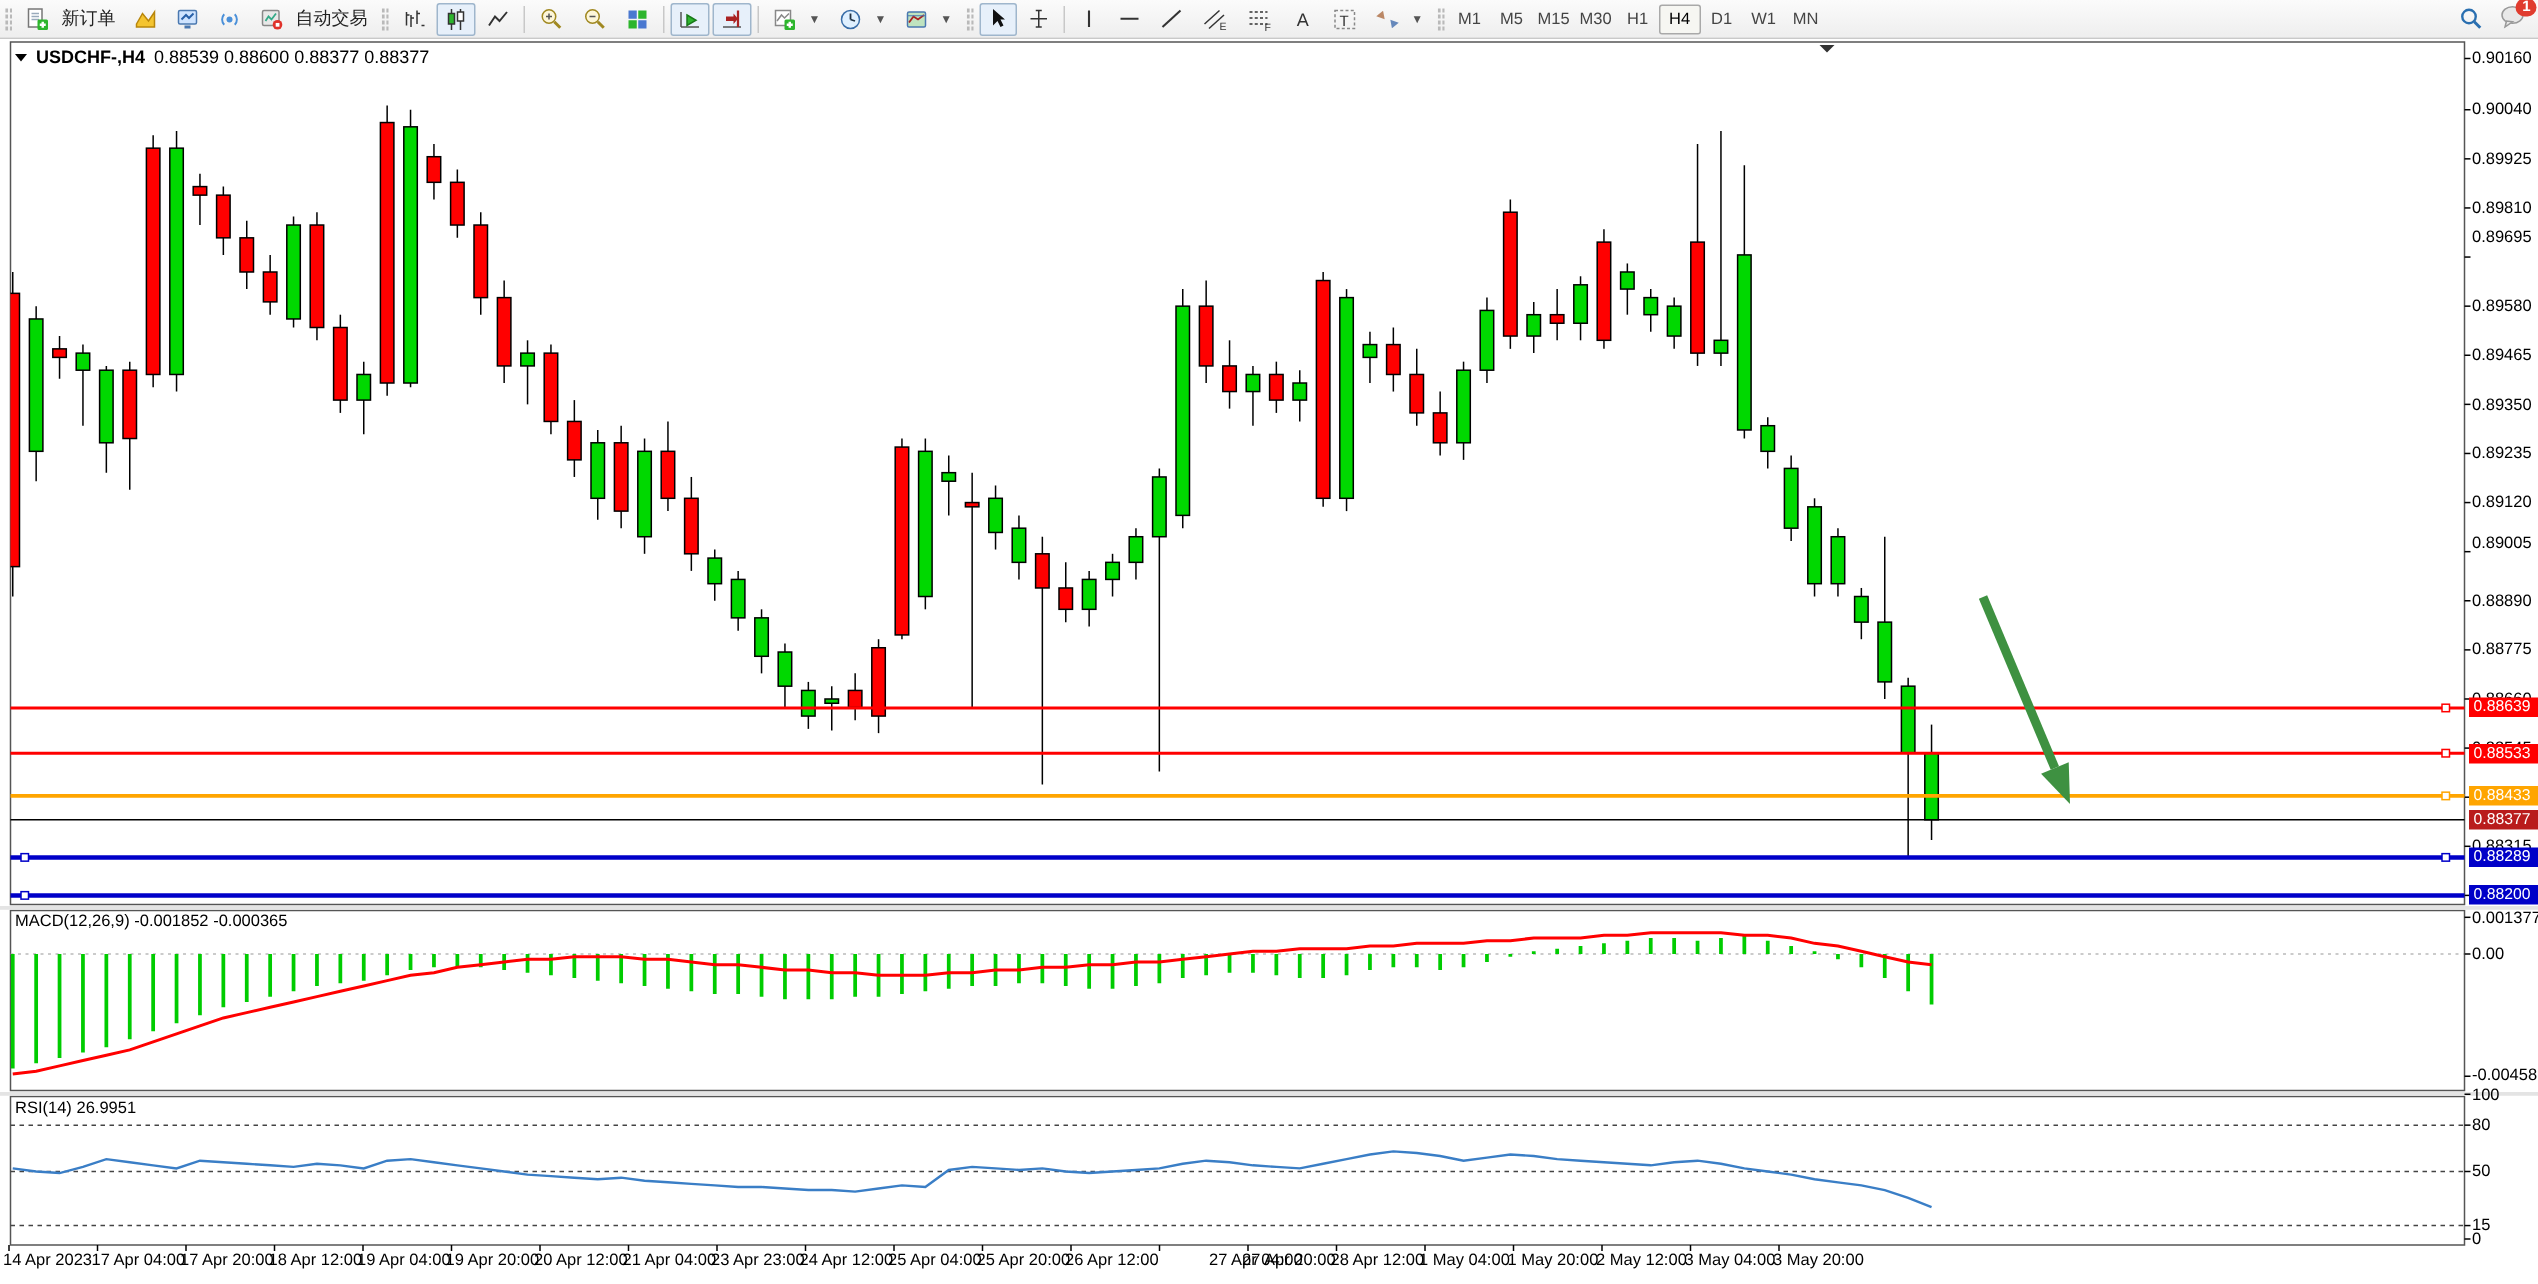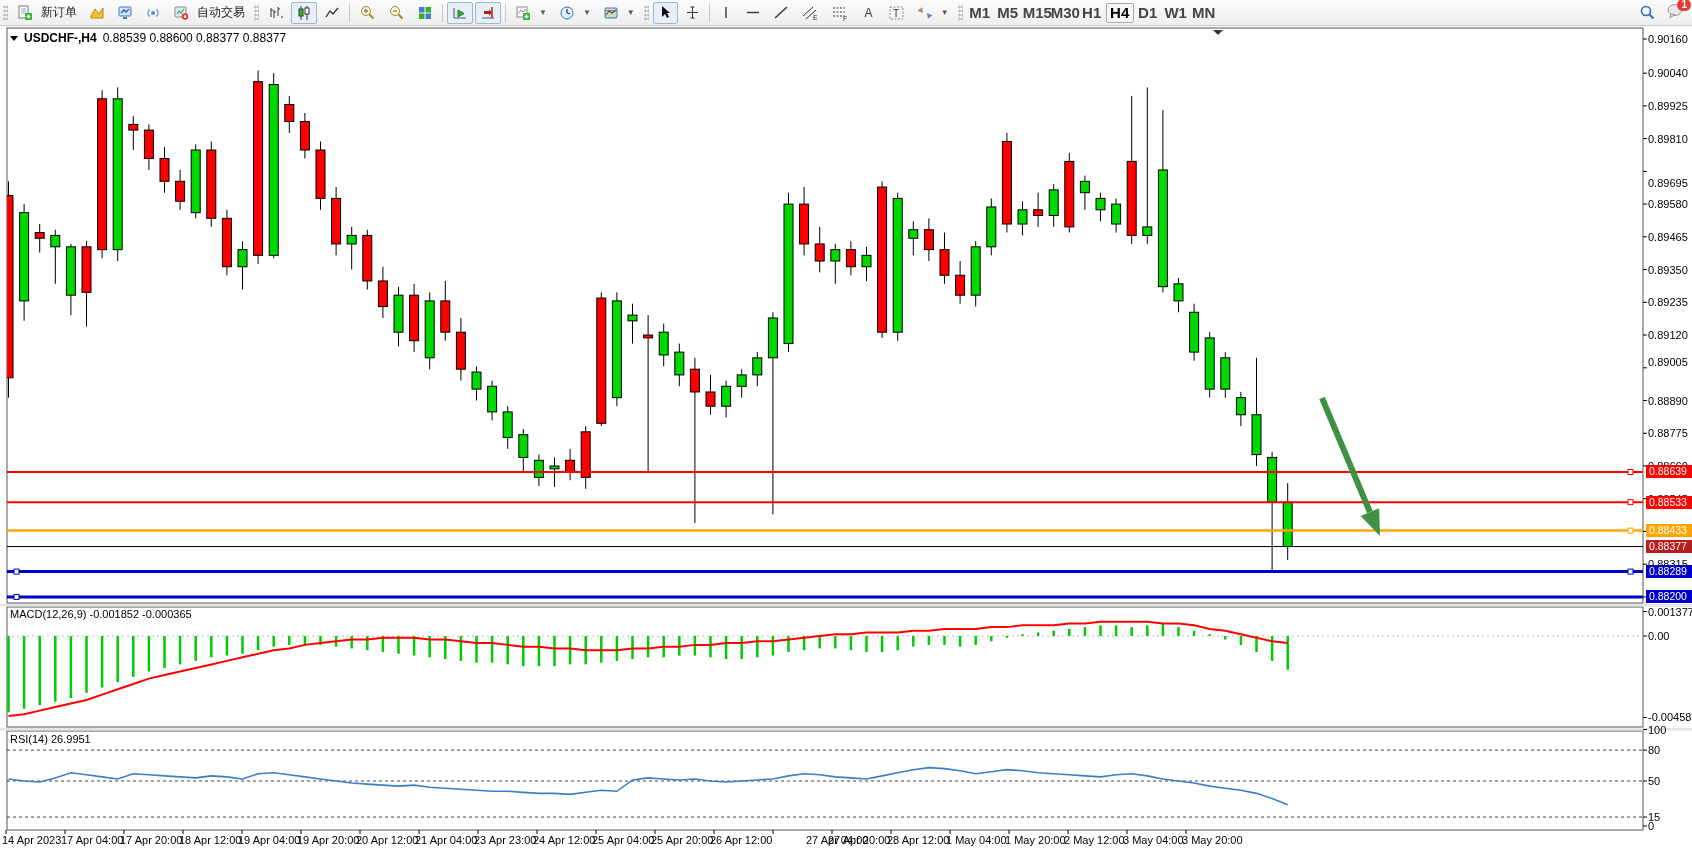--- a/index.html
+++ b/index.html
@@ -10,21 +10,21 @@
            background:linear-gradient(#fbfbfb,#eeeeee);border-bottom:1px solid #c9c9c9;
            display:flex;align-items:center;font-size:12px;color:#222;}
   .grip{width:5px;height:16px;margin:0 3px;
         background-image:radial-gradient(#b9b9b9 1px,transparent 1.2px);
         background-size:3px 4px;}
   .tsep{width:1px;height:18px;background:#c8c8c8;margin:0 3px;}
   .tb{height:20px;display:flex;align-items:center;gap:8px;padding:0 4px;margin:0 1px;
       border:1px solid transparent;border-radius:2px;white-space:nowrap;}
   .tb.pressed{border-color:#9fb6cc;background:#e7f0fa;}
   .tb svg{display:block;}
-  .tf{width:26px;text-align:center;font-size:15px;font-weight:bold;color:#444;
+  .tf{width:26px;text-align:center;font-size:11px;font-weight:normal;color:#444;
       height:18px;line-height:18px;border:1px solid transparent;border-radius:2px;}
   .tf.sel{border-color:#a9a9a9;background:#f6f6f2;color:#000;text-align:center;}
   #tbright{position:absolute;right:8px;top:0;height:25px;display:flex;align-items:center;gap:10px;}
   #notif{position:relative;}
   #notif .badge{position:absolute;top:-4px;right:-7px;background:#e03c2f;color:#fff;
         font-size:10px;font-weight:bold;border-radius:8px;padding:0 4px;line-height:12px;}
   
   #chartsvg{position:absolute;left:0;top:26px;}
   .ovl{position:absolute;font-size:11px;color:#000;white-space:nowrap;}
   #title{left:10px;top:31px;font-size:12px;display:flex;align-items:center;gap:6px;}
@@ -622,21 +622,21 @@
 </div>
 <div class="indlabel" style="top:733px;">
   <span>RSI(14)</span>&nbsp;<span>26.9951</span>
 </div>
 
 <div id="overlay-labels">
       <div class="ticklabel" style="top: 33px;">0.90160</div>
       <div class="ticklabel" style="top: 67.1592px;">0.90040</div>
       <div class="ticklabel" style="top: 99.8951px;">0.89925</div>
       <div class="ticklabel" style="top: 132.631px;">0.89810</div>
-      <div class="ticklabel" style="top: 177px;">0.89695</div>
+      <div class="ticklabel" style="top: 152px;">0.89695</div>
       <div class="ticklabel" style="top: 198.103px;">0.89580</div>
       <div class="ticklabel" style="top: 230.839px;">0.89465</div>
       <div class="ticklabel" style="top: 263.575px;">0.89350</div>
       <div class="ticklabel" style="top: 296.31px;">0.89235</div>
       <div class="ticklabel" style="top: 329.046px;">0.89120</div>
       <div class="ticklabel" style="top: 356px;">0.89005</div>
       <div class="ticklabel" style="top: 394.518px;">0.88890</div>
       <div class="ticklabel" style="top: 427.254px;">0.88775</div>
       <div class="ticklabel" style="top: 459.99px;">0.88660</div>
       <div class="ticklabel" style="top: 492.726px;">0.88545</div>

